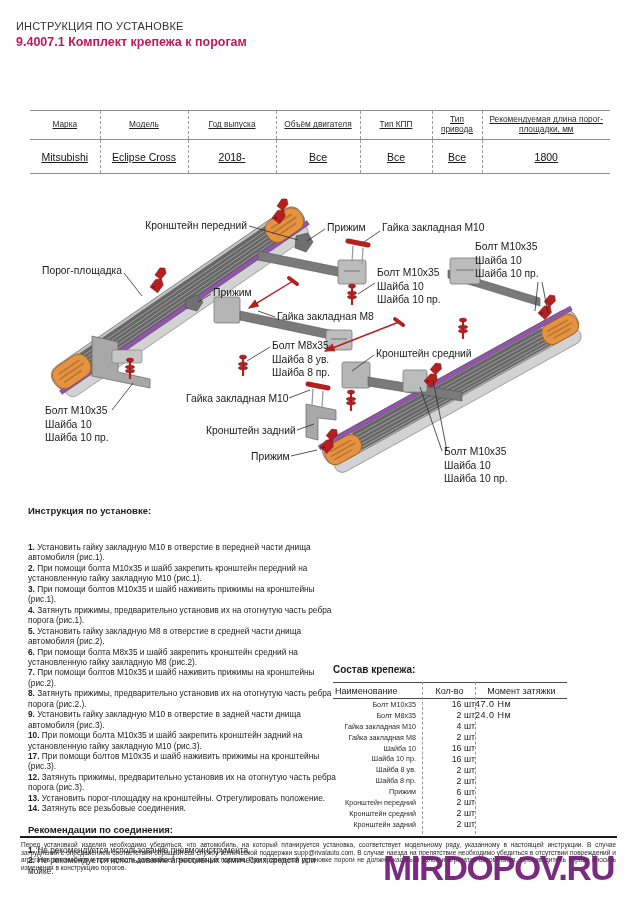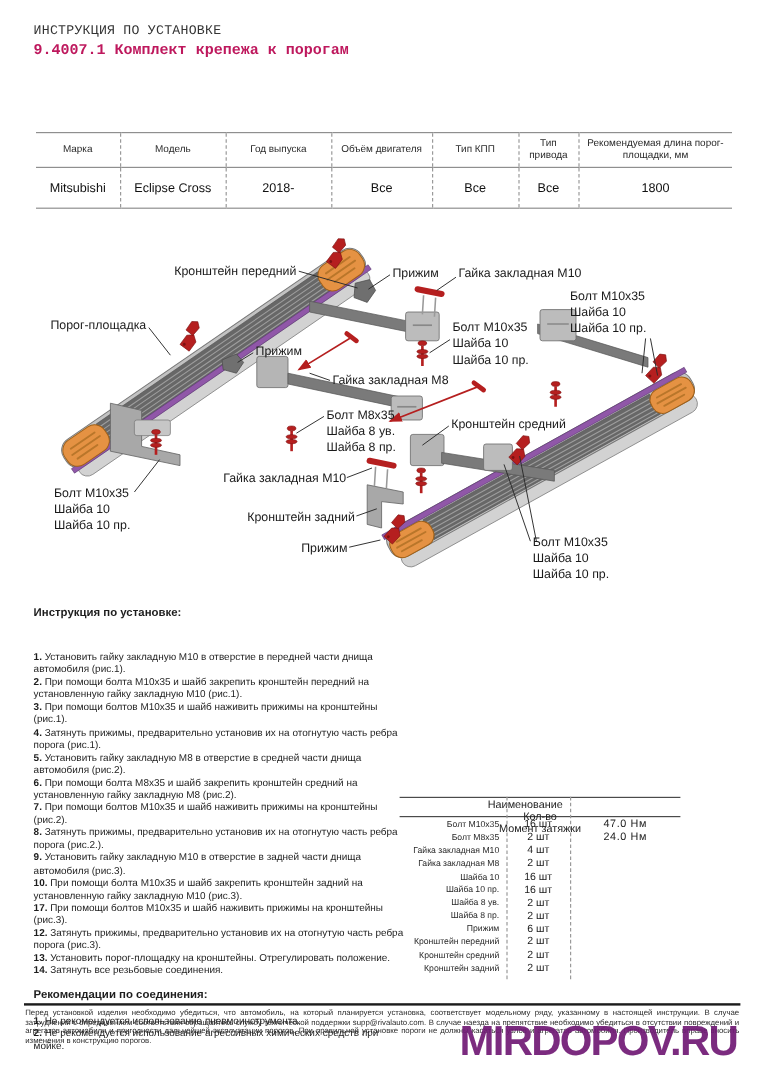--- a/index.html
+++ b/index.html
@@ -1,51 +1,51 @@
 <!DOCTYPE html>
 <html><head>
 <meta charset="utf-8">
 <style>
   html,body{margin:0;padding:0;background:#e9e9e9;}
   .page{position:relative;width:636px;height:900px;background:#ffffff;overflow:hidden;
         font-family:"Liberation Sans","DejaVu Sans",sans-serif;color:#1c1c1c;}
   
-  .hdr{position:absolute;left:28px;top:20px;font-family:Liberation Mono, monospace;}
+  .hdr{position:absolute;left:16px;top:20px;}
   .hdr .l1{font-size:11px;color:#333;letter-spacing:.2px;}
   .hdr .l2{font-size:12.5px;font-weight:bold;color:#be185d;margin-top:3px;}
   
   .vwrap{position:absolute;left:30px;top:110px;}
-  .vtable{border-collapse:collapse;table-layout:fixed;width:580px;}
+  .vtable{border-collapse:collapse;table-layout:fixed;width:580px;text-decoration:underline;}
   .vtable td{padding:0 2px;vertical-align:middle;text-align:center;}
   .vtable tr.hdr-row td{border-top:1.4px solid #8f8f8f;border-bottom:1px solid #8f8f8f;
         height:28px;font-size:8.3px;color:#2b2b2b;line-height:1.15;}
   .vtable tr.dat-row td{border-bottom:1.4px solid #8f8f8f;height:33px;font-size:10.5px;color:#111;}
   .vtable td + td{border-left:1px dashed #9a9a9a;}
   
   .diagram{position:absolute;left:0;top:188px;}
   .dlabel{font-size:10.3px;fill:#1a1a1a;}
   
   .instr{position:absolute;left:28px;top:505px;width:308px;font-size:8.3px;line-height:1.26;color:#1d1d1d;}
   .instr .title{font-size:9.5px;font-weight:bold;margin-bottom:25px;}
   .instr .item b{font-weight:bold;}
   .instr .rec-title{font-size:9.5px;font-weight:bold;margin:10px 0 9px 0;}
   
   .hw{position:absolute;left:333px;top:664px;width:236px;}
   .hw .title{font-size:10px;font-weight:bold;margin-bottom:7px;}
   .hw .tbl{position:relative;width:234px;height:152px;}
   .hw .vline{position:absolute;top:0;bottom:0;width:0;border-left:1px dashed #9a9a9a;}
   .hw .hrow{display:flex;border-top:1.3px solid #4a4a4a;border-bottom:1.3px solid #4a4a4a;
-            height:15px;align-items:center;font-size:9px;color:#222;flex-direction:column;}
+            height:15px;align-items:center;font-size:9px;color:#222;}
   .hw .hc0{width:89px;text-align:left;padding-left:2px;}
   .hw .hc1{width:53px;text-align:center;}
   .hw .hc2{width:92px;text-align:center;}
   .hw .drow{display:flex;height:10.9px;align-items:center;}
   .hw .c0{width:83px;text-align:right;padding-right:6px;font-size:7.2px;color:#2a2a2a;white-space:nowrap;}
-  .hw .c1{width:53px;text-align:center;font-size:8.8px;color:#1a1a1a;}
-  .hw .c2{width:92px;text-align:center;font-size:9px;color:#1a1a1a;letter-spacing:.5px;}
+  .hw .c1{width:53px;text-align:right;font-size:8.8px;color:#1a1a1a;}
+  .hw .c2{width:92px;font-size:9px;color:#1a1a1a;letter-spacing:.5px;}
   
   .fdiv{position:absolute;left:20px;top:836px;width:597px;height:2px;background:#1c1c1c;}
   .footer{position:absolute;left:21px;top:841px;width:595px;font-size:6.5px;line-height:7.7px;
           color:#2a2a2a;text-align:justify;}
   .wm{position:absolute;left:383px;top:848px;font-size:35px;font-weight:bold;letter-spacing:-1.5px;
       opacity:.92;white-space:nowrap;z-index:5;}
 </style>
 </head>
 <body>
 
@@ -330,20 +330,21 @@
         <div class="item"><b>14. </b>Затянуть все резьбовые соединения.</div>
       </div>
     <div class="rec-title">Рекомендации по соединения:</div>
     <div id="rec-items">
         <div class="item"><b>1. </b>Не рекомендуется использование пневмоинструмента.</div>
         <div class="item"><b>2. </b>Не рекомендуется использование агрессивных химических средств при мойке.</div>
       </div>
   </div>
 
   <div class="hw">
+    <div class="title">Состав крепежа:</div>
     <div class="tbl">
       <div class="vline" style="left:89px"></div>
       <div class="vline" style="left:142px"></div>
       <div class="hrow">
         <div class="hc0">Наименование</div>
         <div class="hc1">Кол-во</div>
         <div class="hc2">Момент затяжки</div>
       </div>
       <div id="hw-rows">
           <div class="drow">

